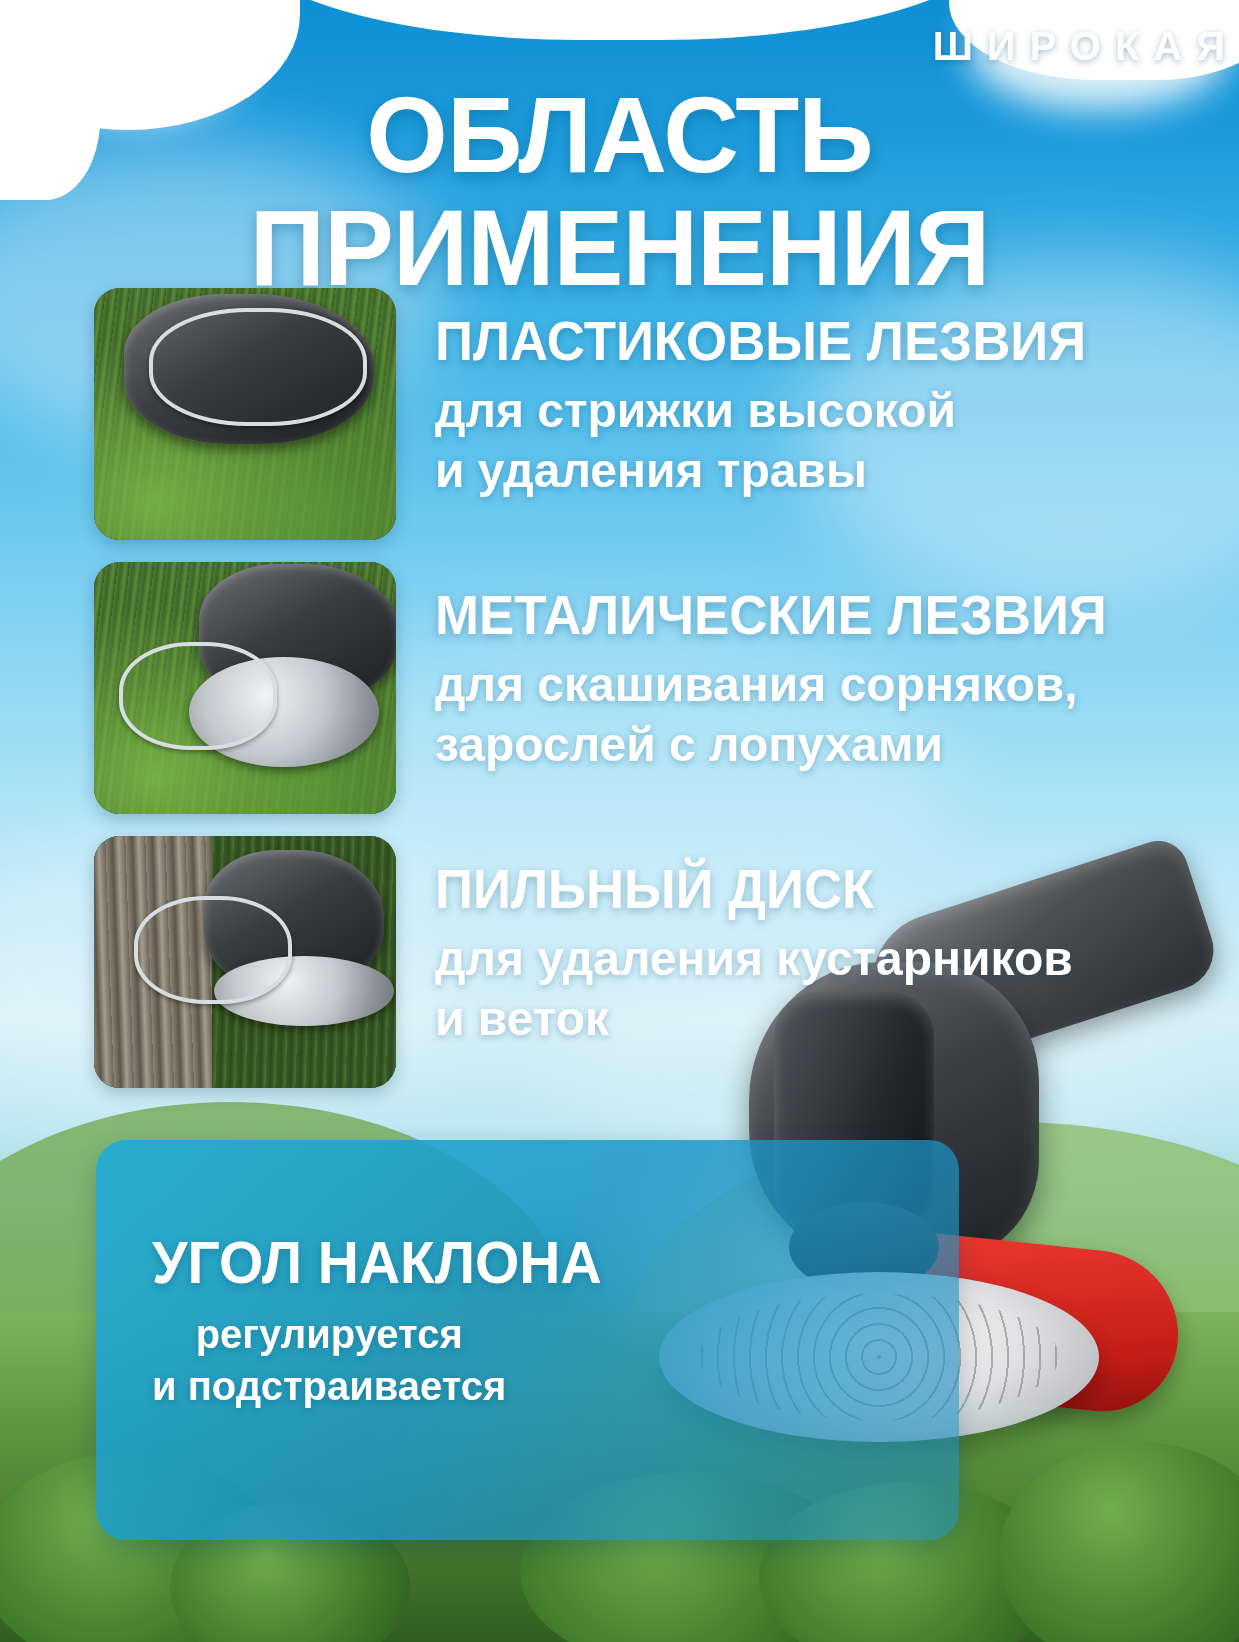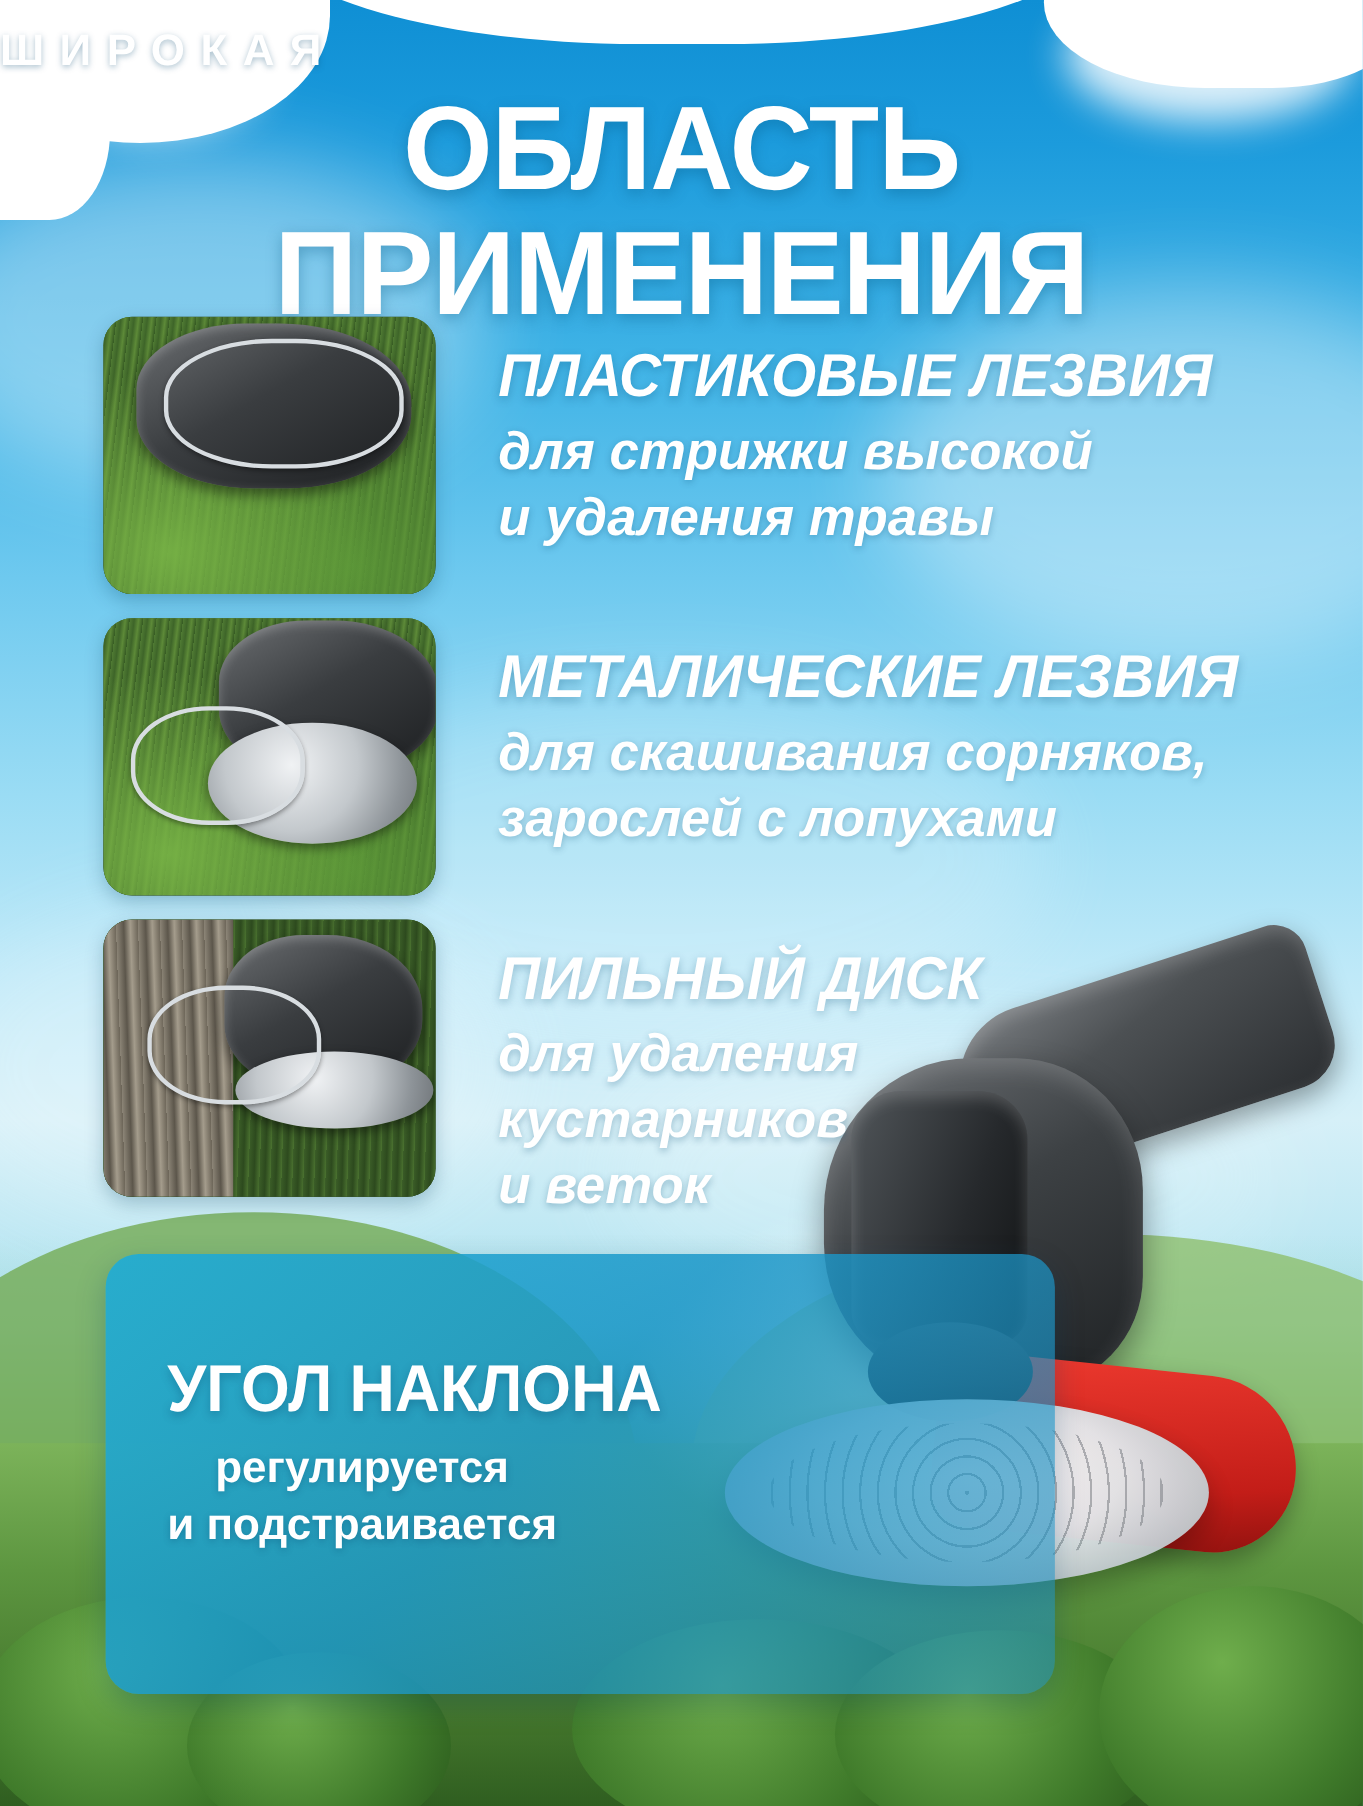--- a/index.html
+++ b/index.html
@@ -74,21 +74,21 @@
     width: 780px; height: 130px;
     background: #ffffff;
     border-radius: 0 0 45% 45% / 0 0 85% 85%;
   }
 
   
   .kicker {
     position: absolute;
     top: 24px;
     left: 0; right: 0;
-    text-align: left;
+    text-align: right;
     color: #ffffff;
     font-size: 40px;
     font-weight: bold;
     letter-spacing: 14px;
     text-shadow: 0 2px 6px rgba(0,70,110,0.35);
   }
   .headline {
     position: absolute;
     top: 78px;
     left: 0; right: 0;
@@ -159,23 +159,22 @@
     box-shadow: 0 2px 5px rgba(0,0,0,0.4);
   }
   .thumb .bark {
     position: absolute;
     left: 0; top: 0; bottom: 0;
     width: 118px;
     background:
       repeating-linear-gradient(88deg, #8b8476 0px, #5c564b 7px, #a49c8c 13px, #6d6659 20px);
   }
   .feature-text {
-    padding-left: 57px;
+    padding-left: 39px;
     padding-top: 26px;
-    font-style: italic;
   }
   .feature-title {
     color: #ffffff;
     font-size: 55px;
     font-weight: bold;
     font-stretch: condensed;
     letter-spacing: 0px;
     line-height: 1.0;
     transform: scaleX(0.96);
     transform-origin: left center;

